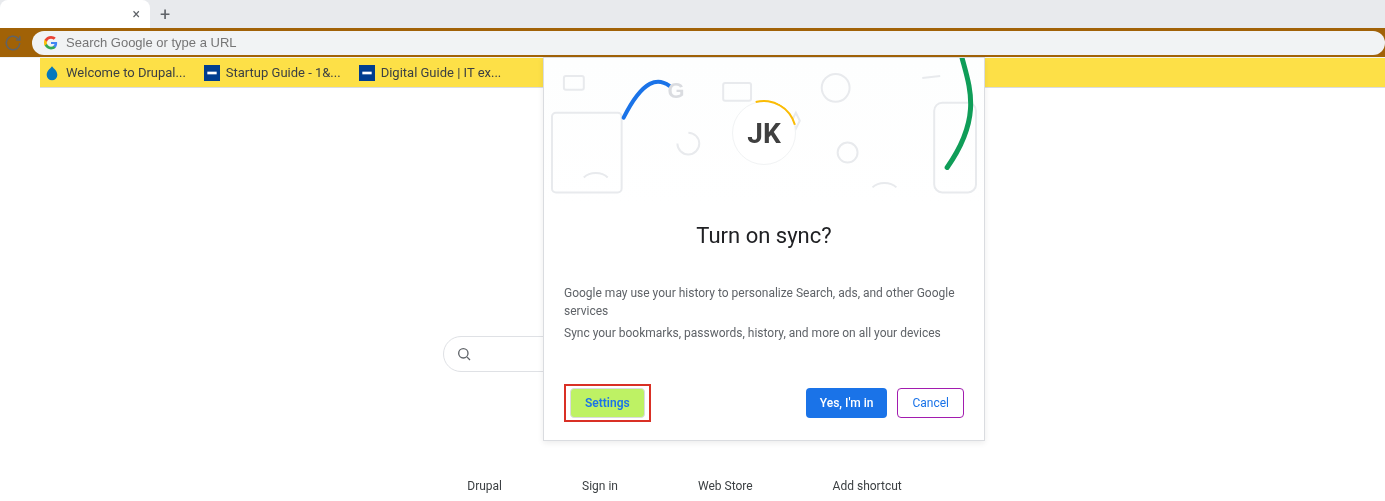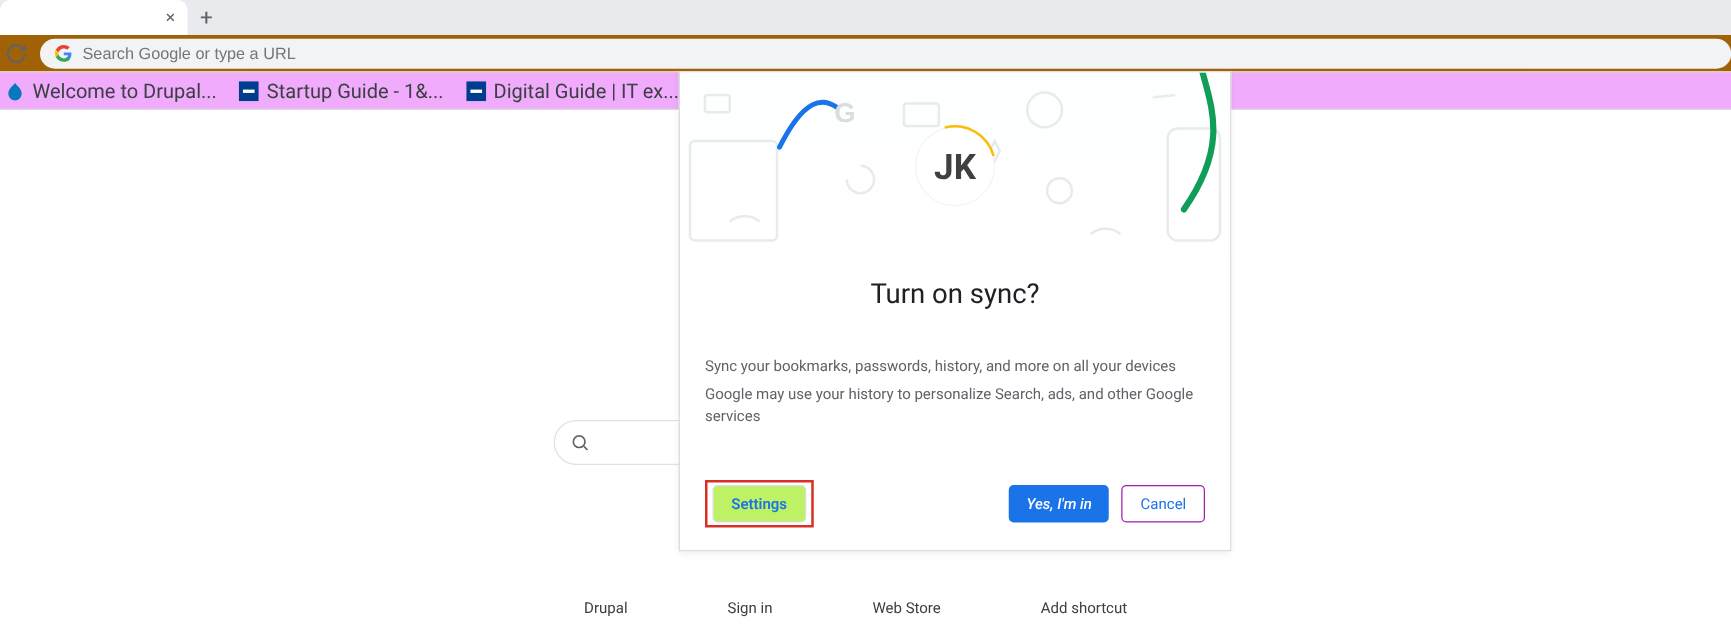--- a/index.html
+++ b/index.html
@@ -63,28 +63,29 @@
     background: transparent;
     outline: none;
     flex: 1;
     font-size: 13px;
     color: #80868b;
   }
 
   
   .bookmarks {
     height: 30px;
-    background: #f0abfc;
+    background: #fde047;
     border-bottom: 1px solid #dadce0;
     display: flex;
     align-items: center;
     padding-left: 4px;
     gap: 18px;
-    font-size: 16px;
+    font-size: 13px;
     color: #3c4043;
+    margin-left: 40px;
   }
   .bookmark { display: flex; align-items: center; gap: 6px; cursor: pointer; }
   .favicon { width: 16px; height: 16px; }
 
   
   .shortcuts {
     position: absolute;
     bottom: 8px;
     left: 0;
     right: 16px;
@@ -205,21 +206,20 @@
     border: 2px solid #d93025;
     padding: 2px 4px;
     display: inline-block;
   }
   .spacer { flex: 1; }
   .btn-primary {
     background: #1a73e8;
     color: #fff;
     font-weight: 500;
     border: none;
-    font-style: italic;
   }
   .btn-cancel {
     color: #1a73e8;
     border: 1px solid #a21caf;
     background: #fff;
   }
 </style>
 </head>
 <body>
 
@@ -310,22 +310,22 @@
       <path d="M80 60 C100 20 115 20 126 28" stroke="#1a73e8" stroke-width="4" fill="none" stroke-linecap="round"></path>
       <path d="M420 0 C428 30 440 60 405 110" stroke="#0f9d58" stroke-width="5" fill="none" stroke-linecap="round"></path>
       <text x="124" y="40" font-size="22" font-weight="700" fill="#dadce0" font-family="Arial">G</text>
     </svg>
     <div class="avatar">JK</div>
   </div>
 
   <h1>Turn on sync?</h1>
 
   <div class="body">
+    <p>Google may use your history to personalize Search, ads, and other Google services</p>
     <p>Sync your bookmarks, passwords, history, and more on all your devices</p>
-    <p>Google may use your history to personalize Search, ads, and other Google services</p>
   </div>
 
   <div class="actions">
     <span class="settings-highlight">
       <span class="btn btn-settings">Settings</span>
     </span>
     <span class="spacer"></span>
     <span class="btn btn-primary">Yes, I'm in</span>
     <span class="btn btn-cancel">Cancel</span>
   </div>

